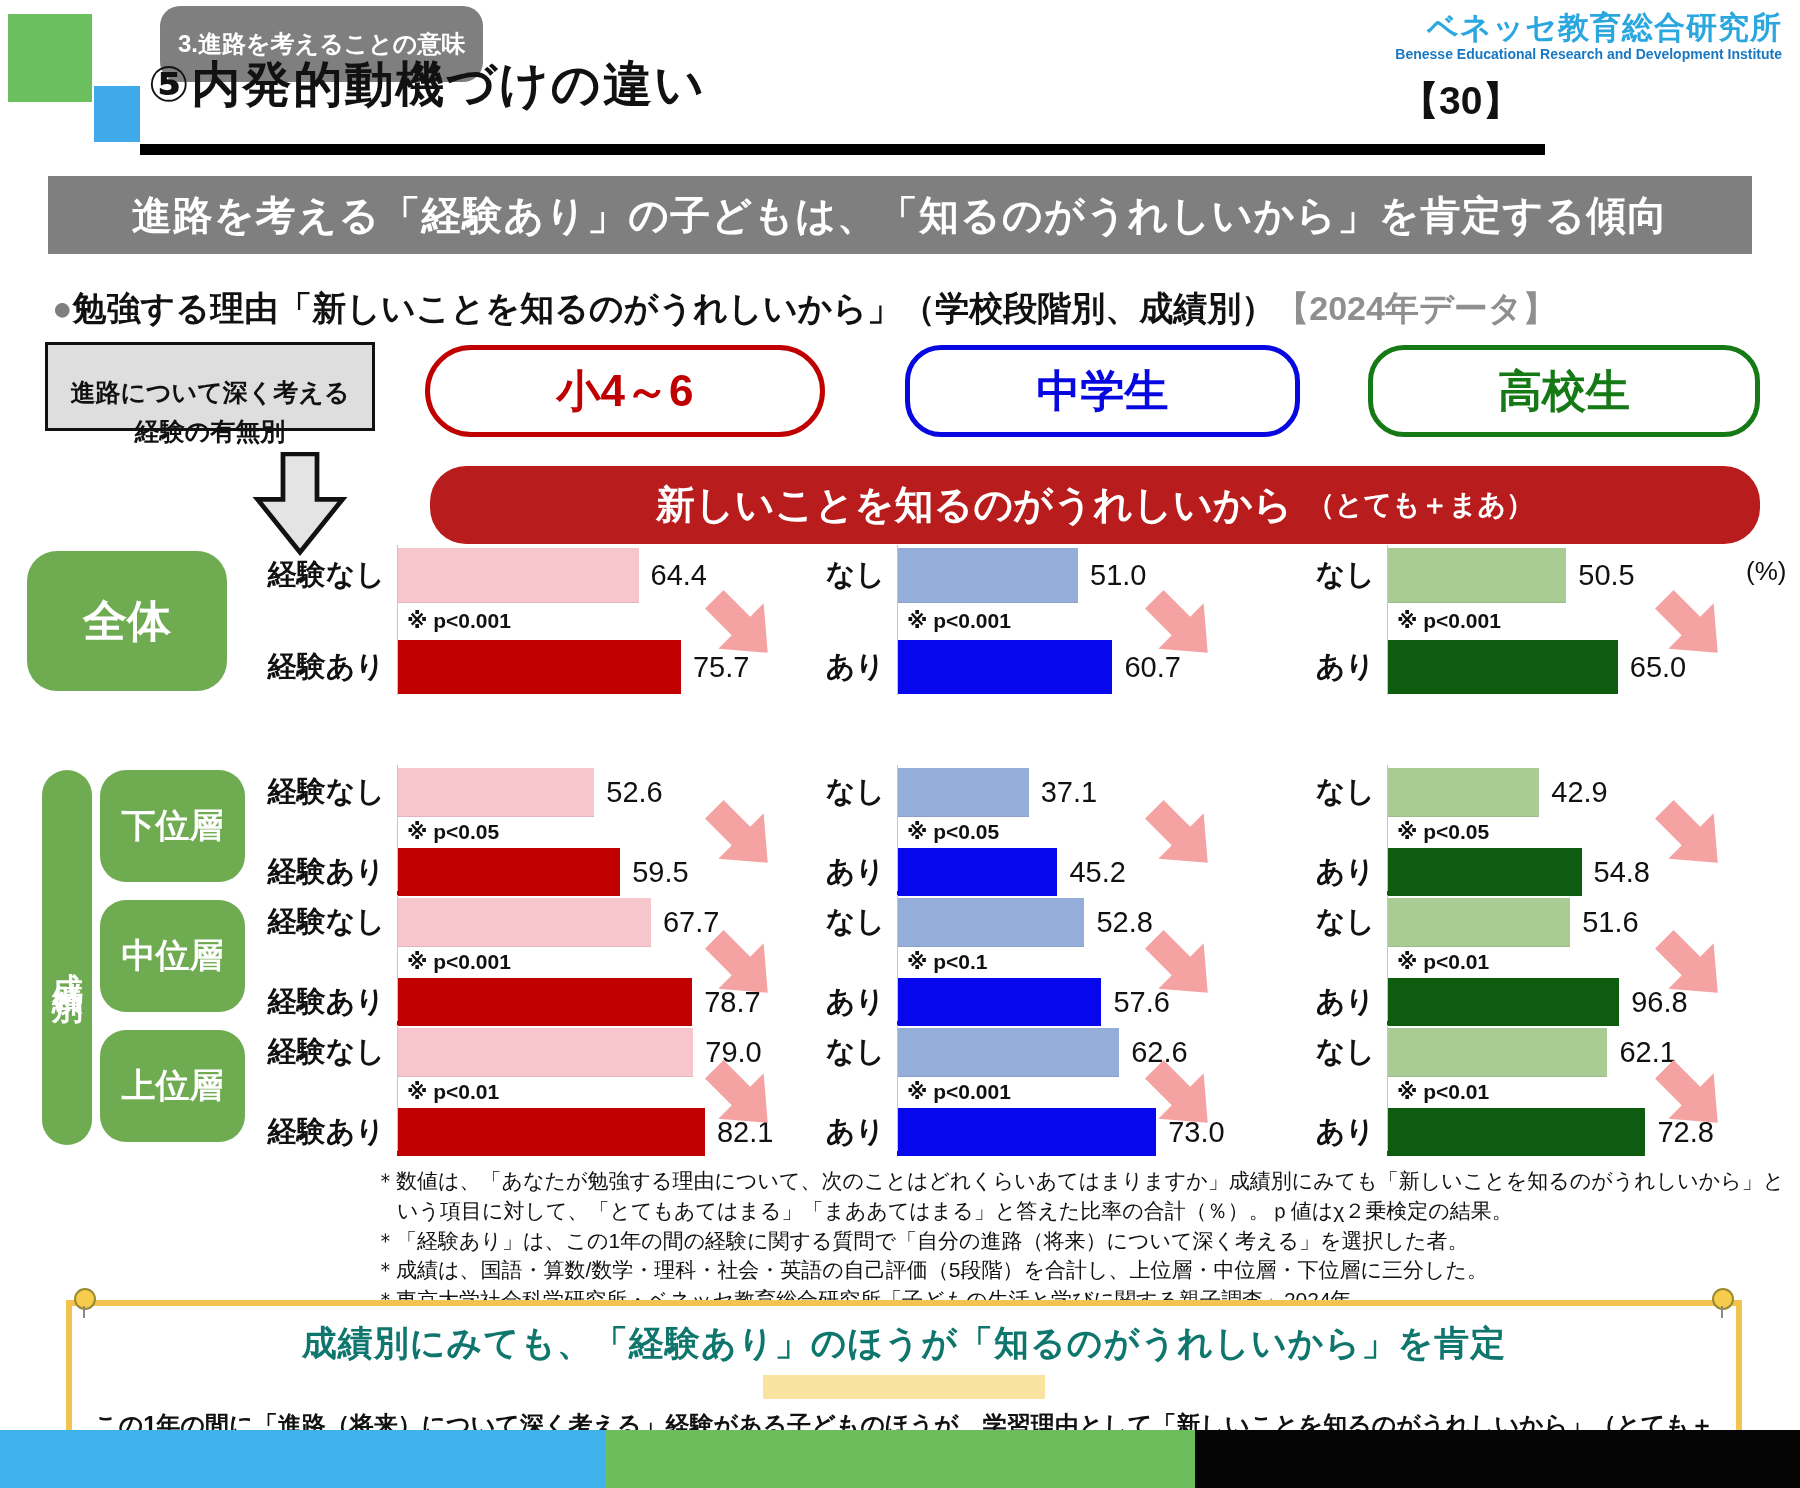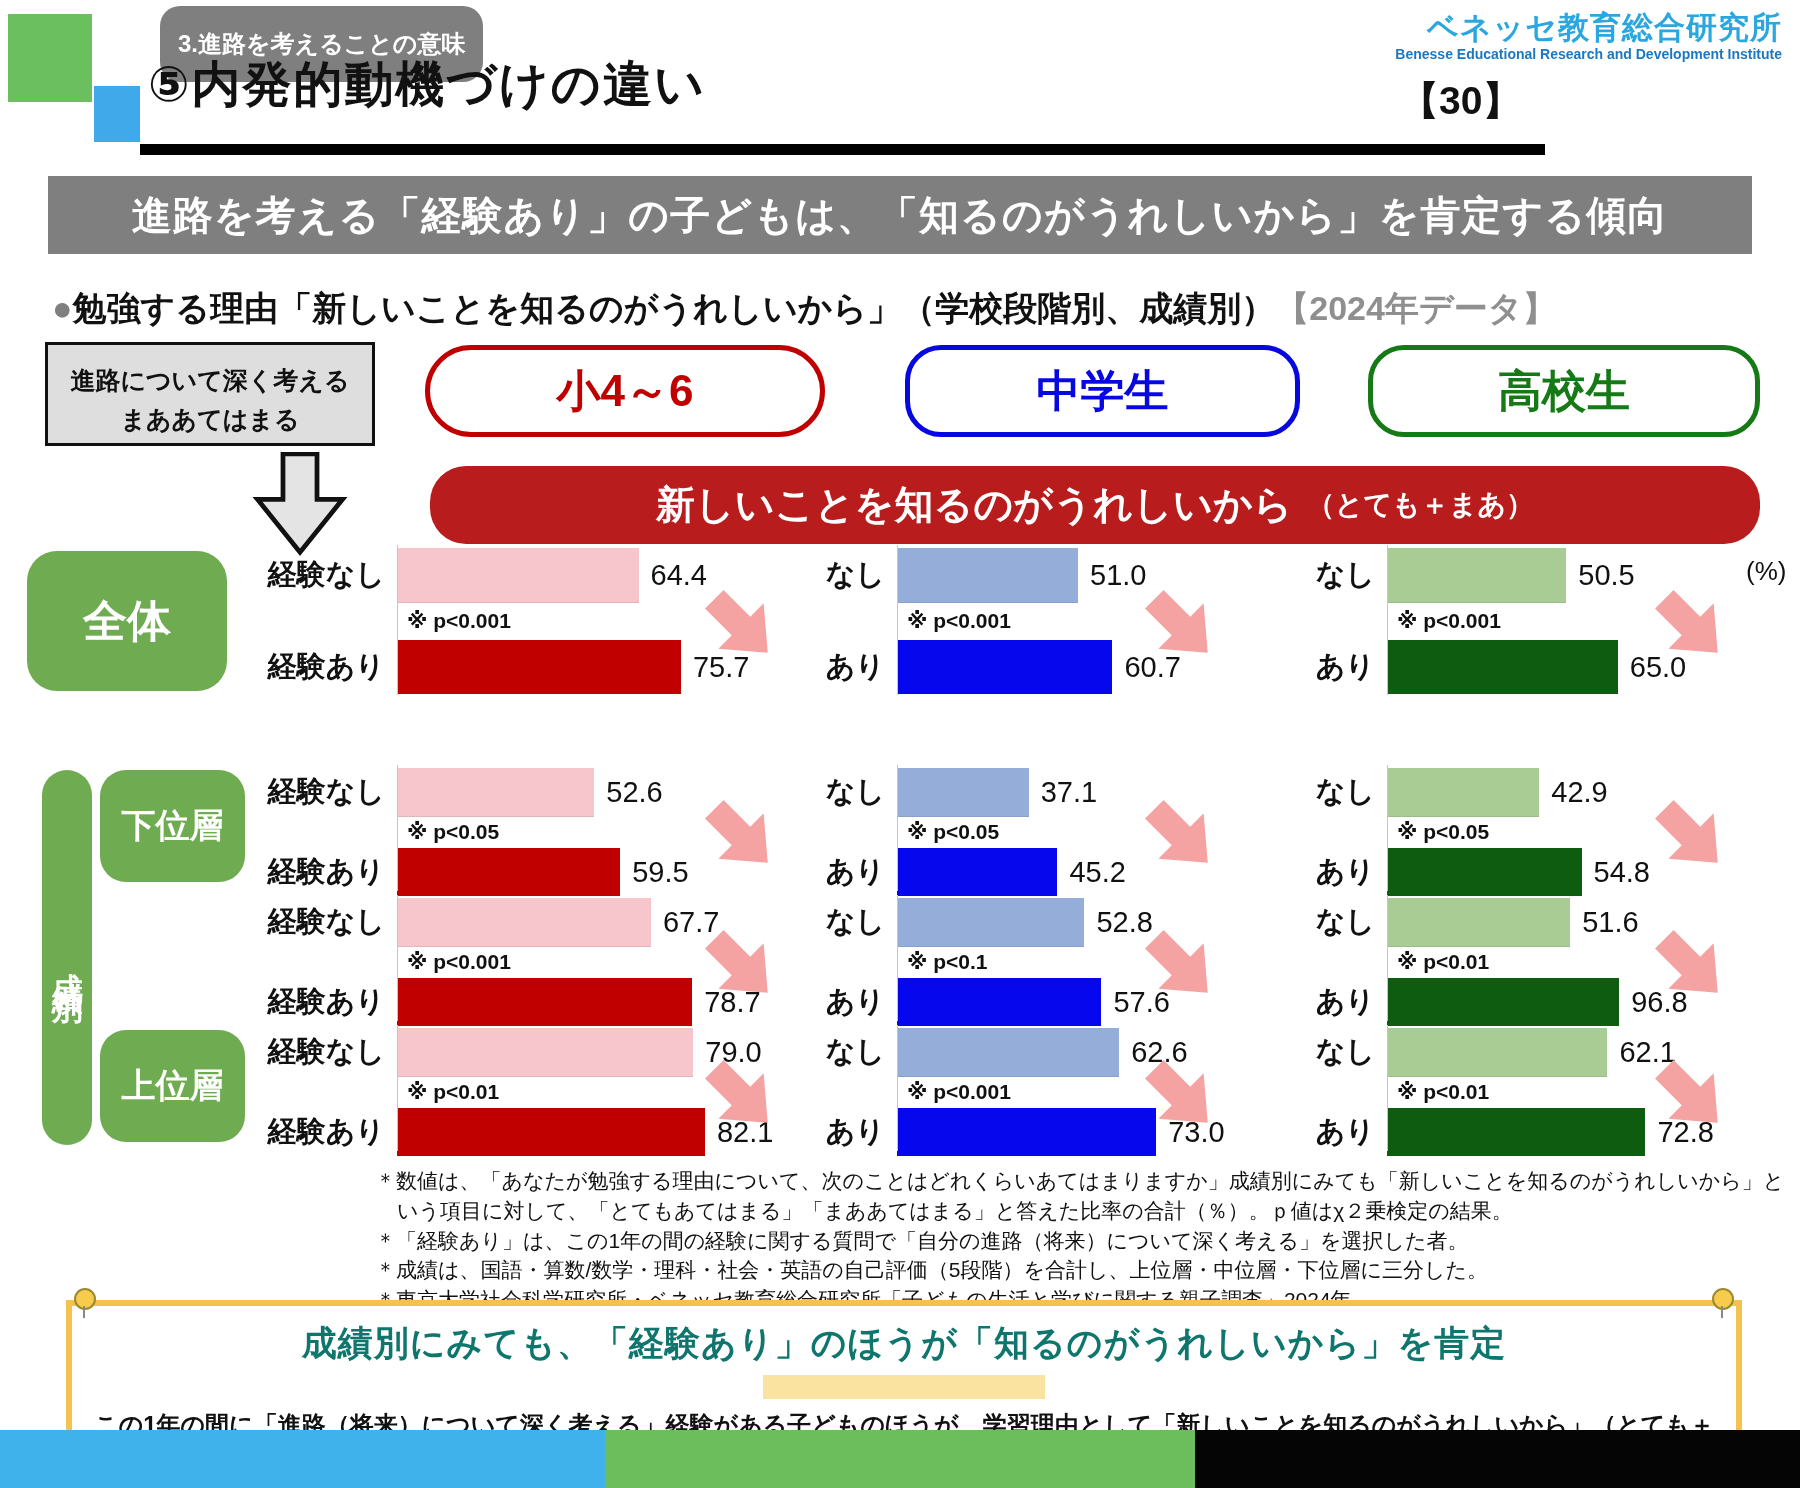--- a/index.html
+++ b/index.html
@@ -17,22 +17,22 @@
   .logo-jp{font-size:31px;font-weight:bold;color:#2ba7e0;letter-spacing:1px;}
   .logo-en{font-size:14px;font-weight:bold;color:#1a78c2;}
 
   .banner{position:absolute;left:48px;top:176px;width:1704px;height:78px;background:#7f7f7f;color:#fff;
           font-size:40px;font-weight:bold;text-align:center;line-height:78px;letter-spacing:1px;}
   .subtitle{position:absolute;left:52px;top:286px;font-size:34px;font-weight:600;white-space:nowrap;}
   .subtitle .bullet{color:#7f7f7f;}
   .subtitle .year{color:#8f8f8f;}
 
   
-  .legend-box{position:absolute;left:45px;top:342px;width:330px;height:104px;background:#dedede;border:3px solid #111;
-              text-align:center;font-size:25px;font-weight:600;padding-top:16px;box-sizing:border-box;line-height:1.55;}
+  .legend-box{position:absolute;left:45px;top:342px;width:330px;height:89px;background:#dedede;border:3px solid #111;
+              text-align:center;font-size:25px;font-weight:600;padding-top:28px;box-sizing:border-box;line-height:1.55;}
   .bigarrow{position:absolute;left:250px;top:452px;width:100px;height:104px;}
 
   
   .pill{position:absolute;top:345px;height:92px;border-radius:46px;background:#fff;display:flex;align-items:center;justify-content:center;
         font-size:44px;font-weight:bold;box-sizing:border-box;}
   .pill1{left:425px;width:400px;border:5px solid #c00000;color:#c00000;}
   .pill2{left:905px;width:395px;border:5px solid #0707e0;color:#0707e0;border-radius:36px;}
   .pill3{left:1368px;width:392px;border:5px solid #157a15;color:#157a15;border-radius:36px;}
 
   .qbanner{position:absolute;left:430px;top:466px;width:1330px;height:78px;background:#b91c1c;border-radius:36px;color:#fff;
@@ -131,38 +131,39 @@
   </div>
 
   <div class="banner">進路を考える「経験あり」の子どもは、「知るのがうれしいから」を肯定する傾向</div>
 
   <div class="subtitle">
     <span class="bullet">●</span><span>勉強する理由「新しいことを知るのがうれしいから」（学校段階別、成績別）</span><span class="year">【2024年データ】</span>
   </div>
 
   <div class="legend-box">
     <div>進路について深く考える</div>
-    <div>まああてはまる</div>
+    <div>経験の有無別</div>
   </div>
   <svg class="bigarrow" viewBox="0 0 100 110">
     <polygon points="32,2 68,2 68,50 95,50 50,106 5,50 32,50" fill="#e4e4e4" stroke="#111" stroke-width="5"></polygon>
   </svg>
 
   <div class="pill pill1">小4～6</div>
   <div class="pill pill2">中学生</div>
   <div class="pill pill3">高校生</div>
 
   <div class="qbanner">
     <span class="qmain">新しいことを知るのがうれしいから</span>
     <span class="qsuffix">（とても＋まあ）</span>
   </div>
   <div class="pct">(%)</div>
 
   <div class="railbox overall-box">全体</div>
   <div class="railbox tier-box tier-low">下位層</div>
+  <div class="railbox tier-box tier-mid">中位層</div>
   <div class="railbox tier-box tier-high">上位層</div>
   <div class="railbox grade-axis">成績別</div>
 
   <div class="sec sec-all" id="sec-all">
     <div class="cell c1">
       <div class="brow">
         <span class="rlabel">経験なし</span>
         <div class="bar l1" style="width: 241.5px;"></div>
         <span class="val">64.4</span>
       </div>

